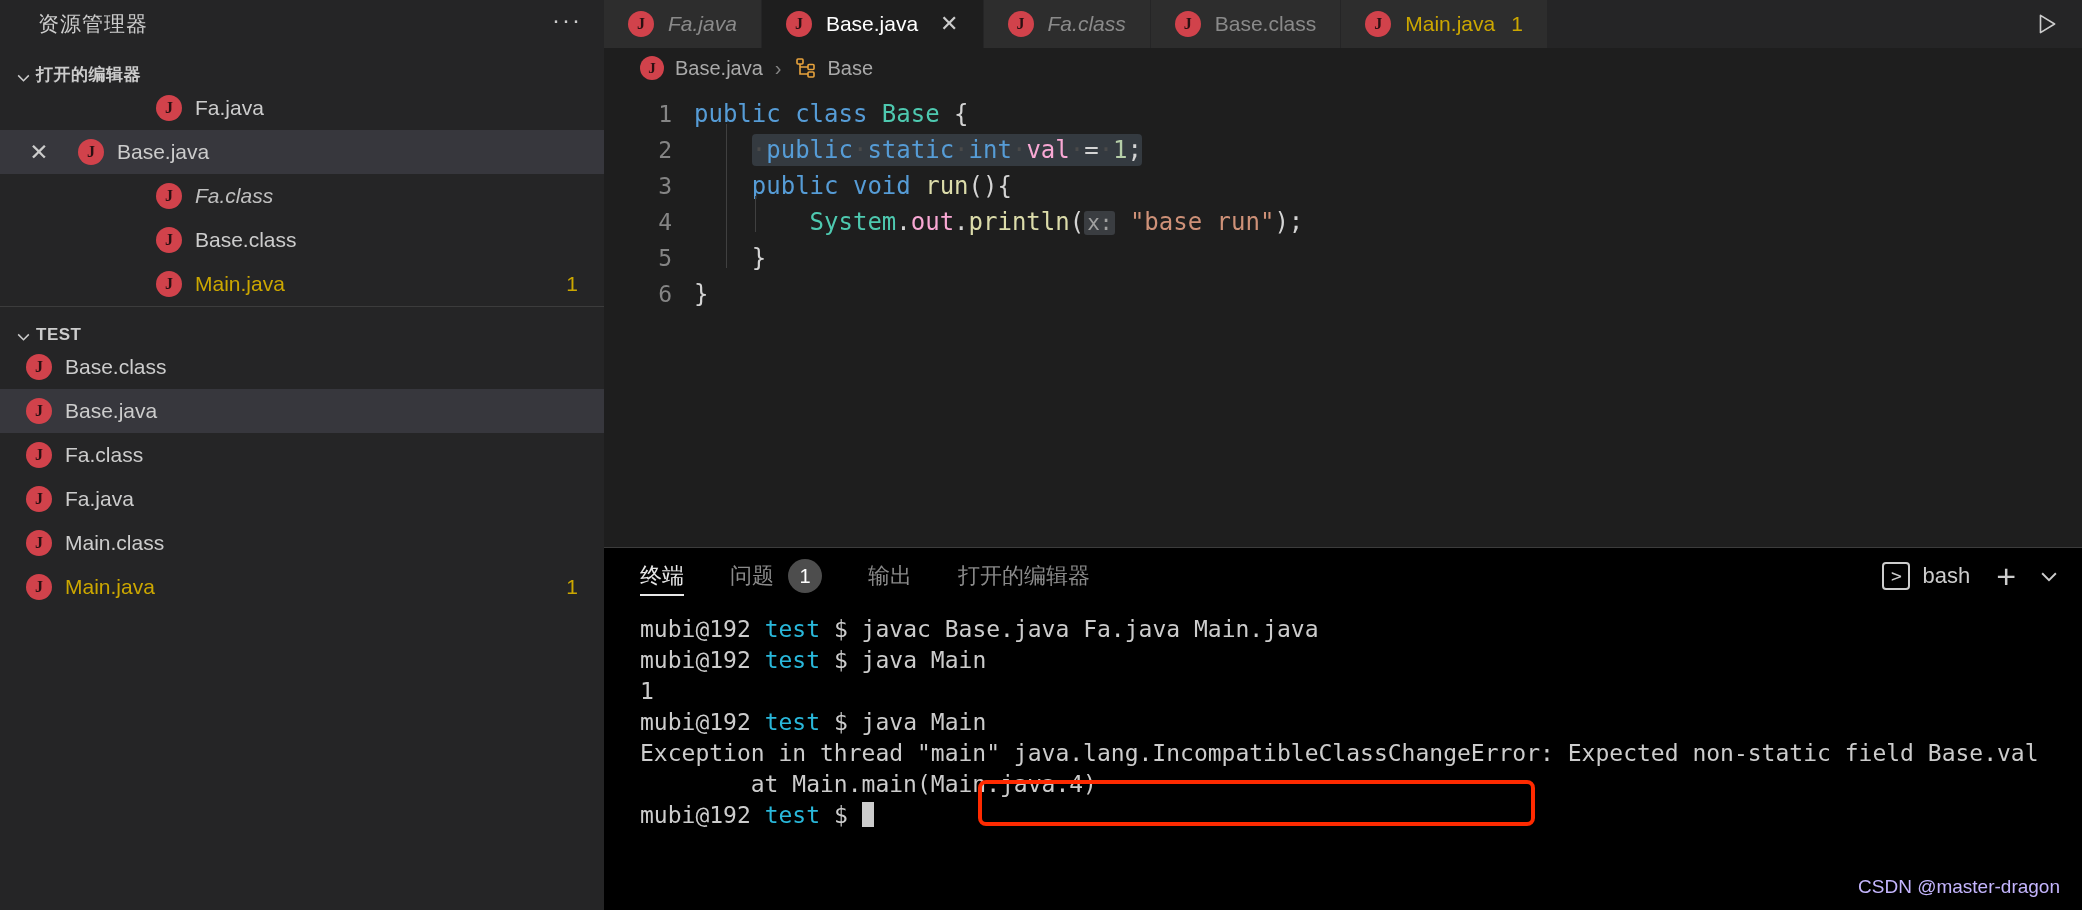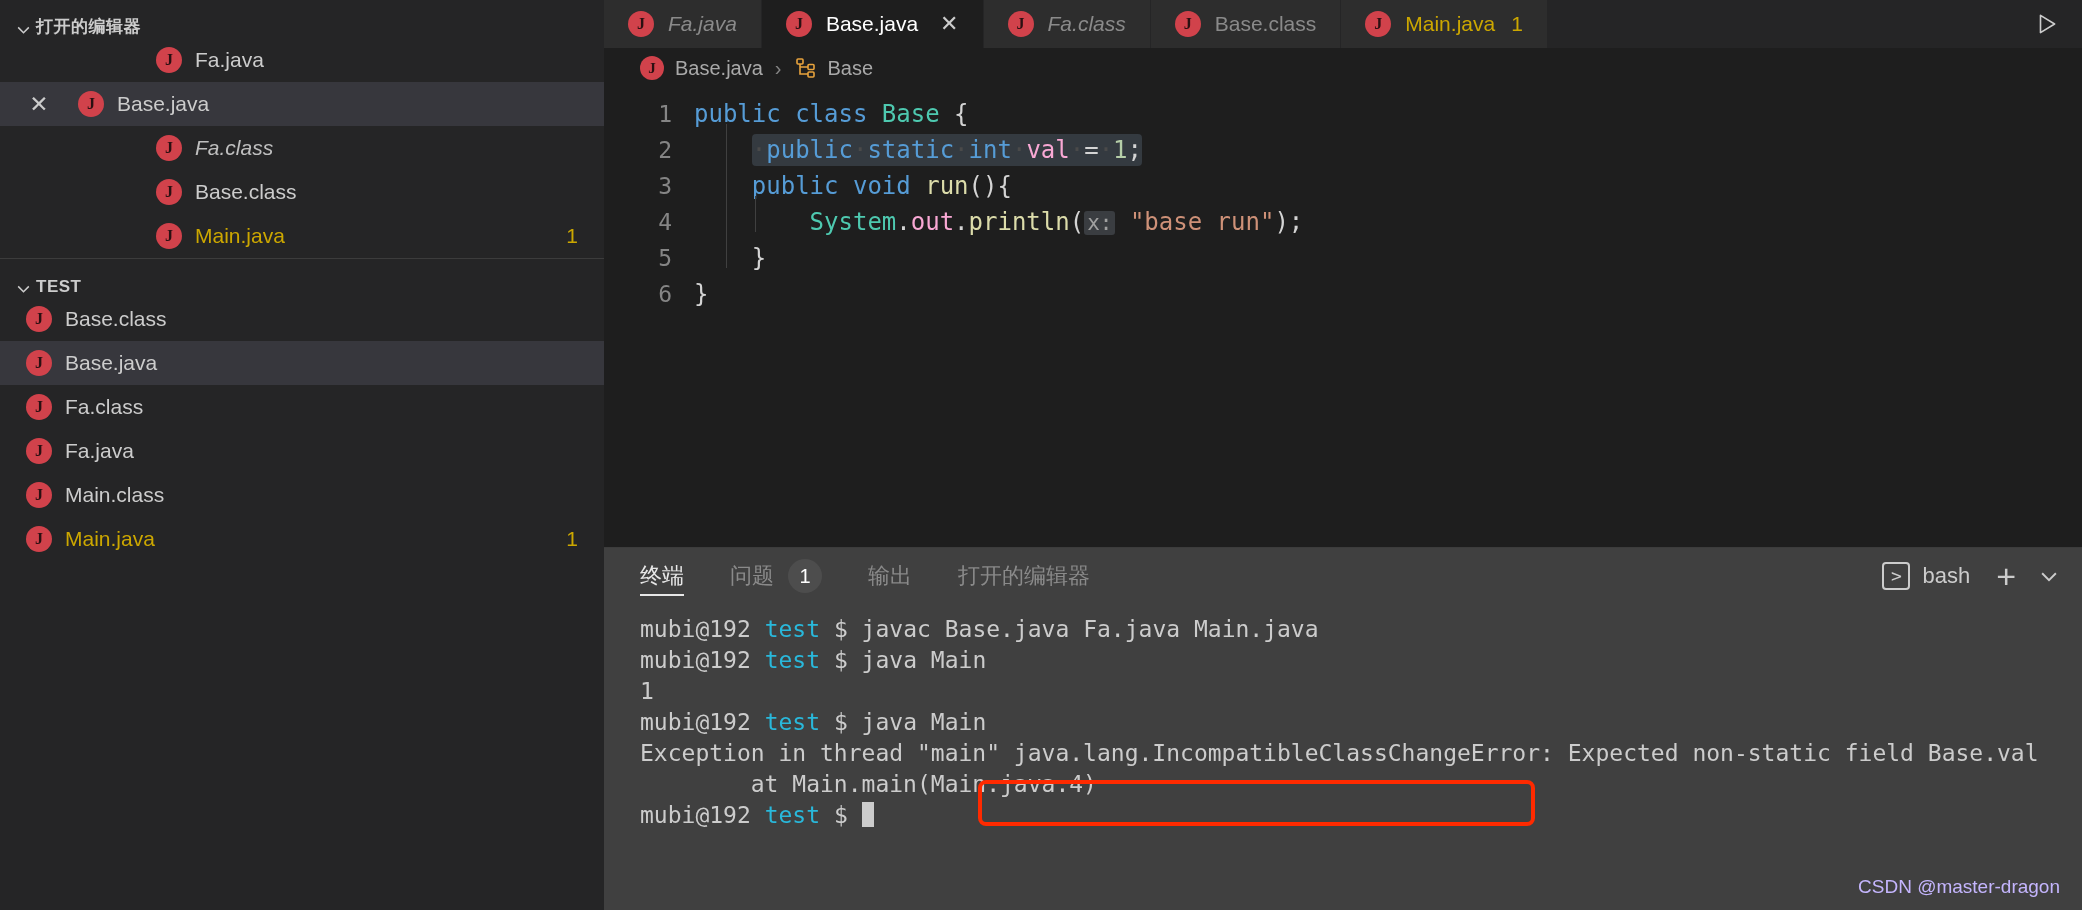--- a/index.html
+++ b/index.html
@@ -132,21 +132,21 @@
   .str { color: #ce9178; }
   .plain { color: #d4d4d4; }
   .inlay {
     background: #3a3d41; color: #a0a0a0; border-radius: 3px;
     padding: 0 3px; font-size: 21px;
   }
   .ws-dot { color: #4a4a4a; }
 
   
   #panel-divider { height: 1px; background: #3c3c3c; flex: 0 0 1px; }
-  #panel { background: #404040; flex: 0 0 auto; display: flex; flex-direction: column; height: 362px; }
+  #panel { background: #000000; flex: 0 0 auto; display: flex; flex-direction: column; height: 362px; }
   #panel-tabs {
     height: 56px; display: flex; align-items: center; flex: 0 0 56px;
     padding-left: 36px; padding-right: 22px;
   }
   .ptab {
     font-size: 22px; color: #8a8a8a; margin-right: 46px;
     display: flex; align-items: center; height: 56px; position: relative;
   }
   .ptab.active { color: #e7e7e7; }
   .ptab.active::after {
@@ -192,20 +192,24 @@
     color: #c4b5fd; font-size: 19px;
   }
 </style>
 </head>
 <body>
 
 <div id="app">
 
   <div id="sidebar">
 
+    <div id="sidebar-title-row">
+      <span id="sidebar-title">资源管理器</span>
+      <span class="dots-icon">···</span>
+    </div>
 
     <div class="section-header">
       <span class="chev">
         <svg viewBox="0 0 16 16" fill="none" stroke="#cccccc" stroke-width="1.4">
             <path d="M3 6l5 5 5-5"></path>
           </svg>
       </span>
       <span>打开的编辑器</span>
     </div>
 

